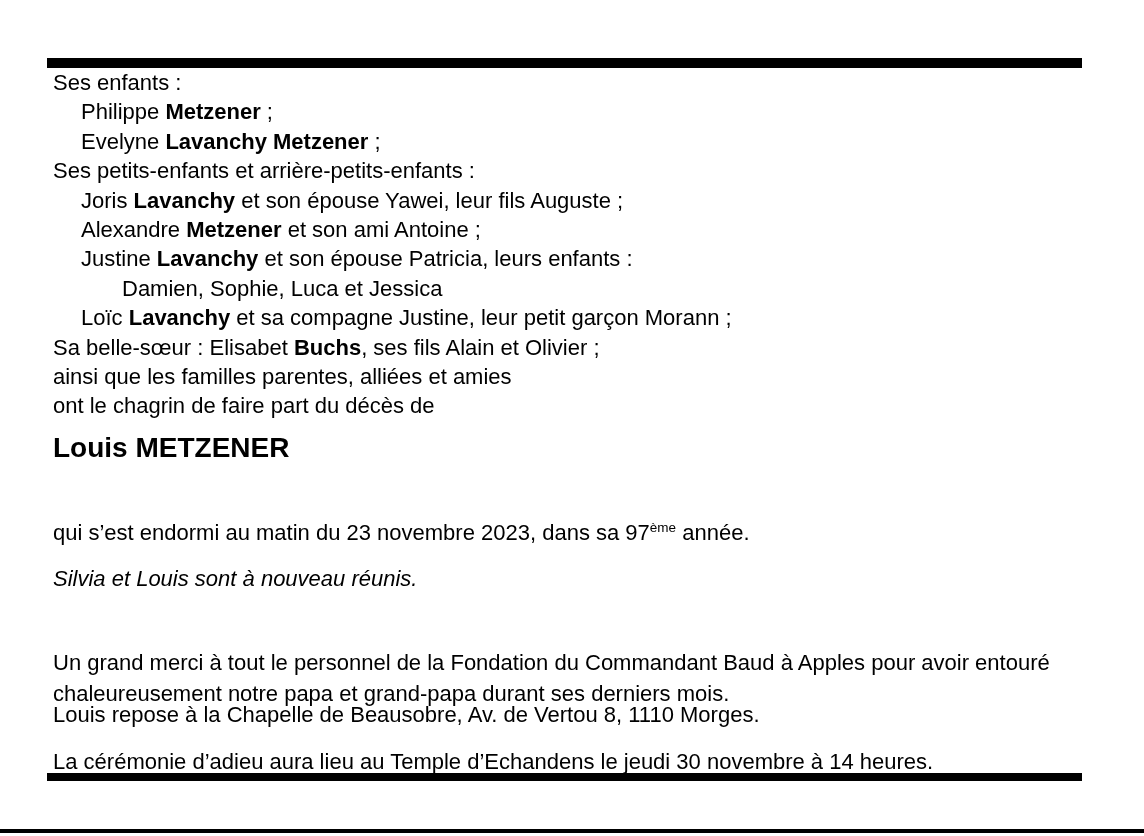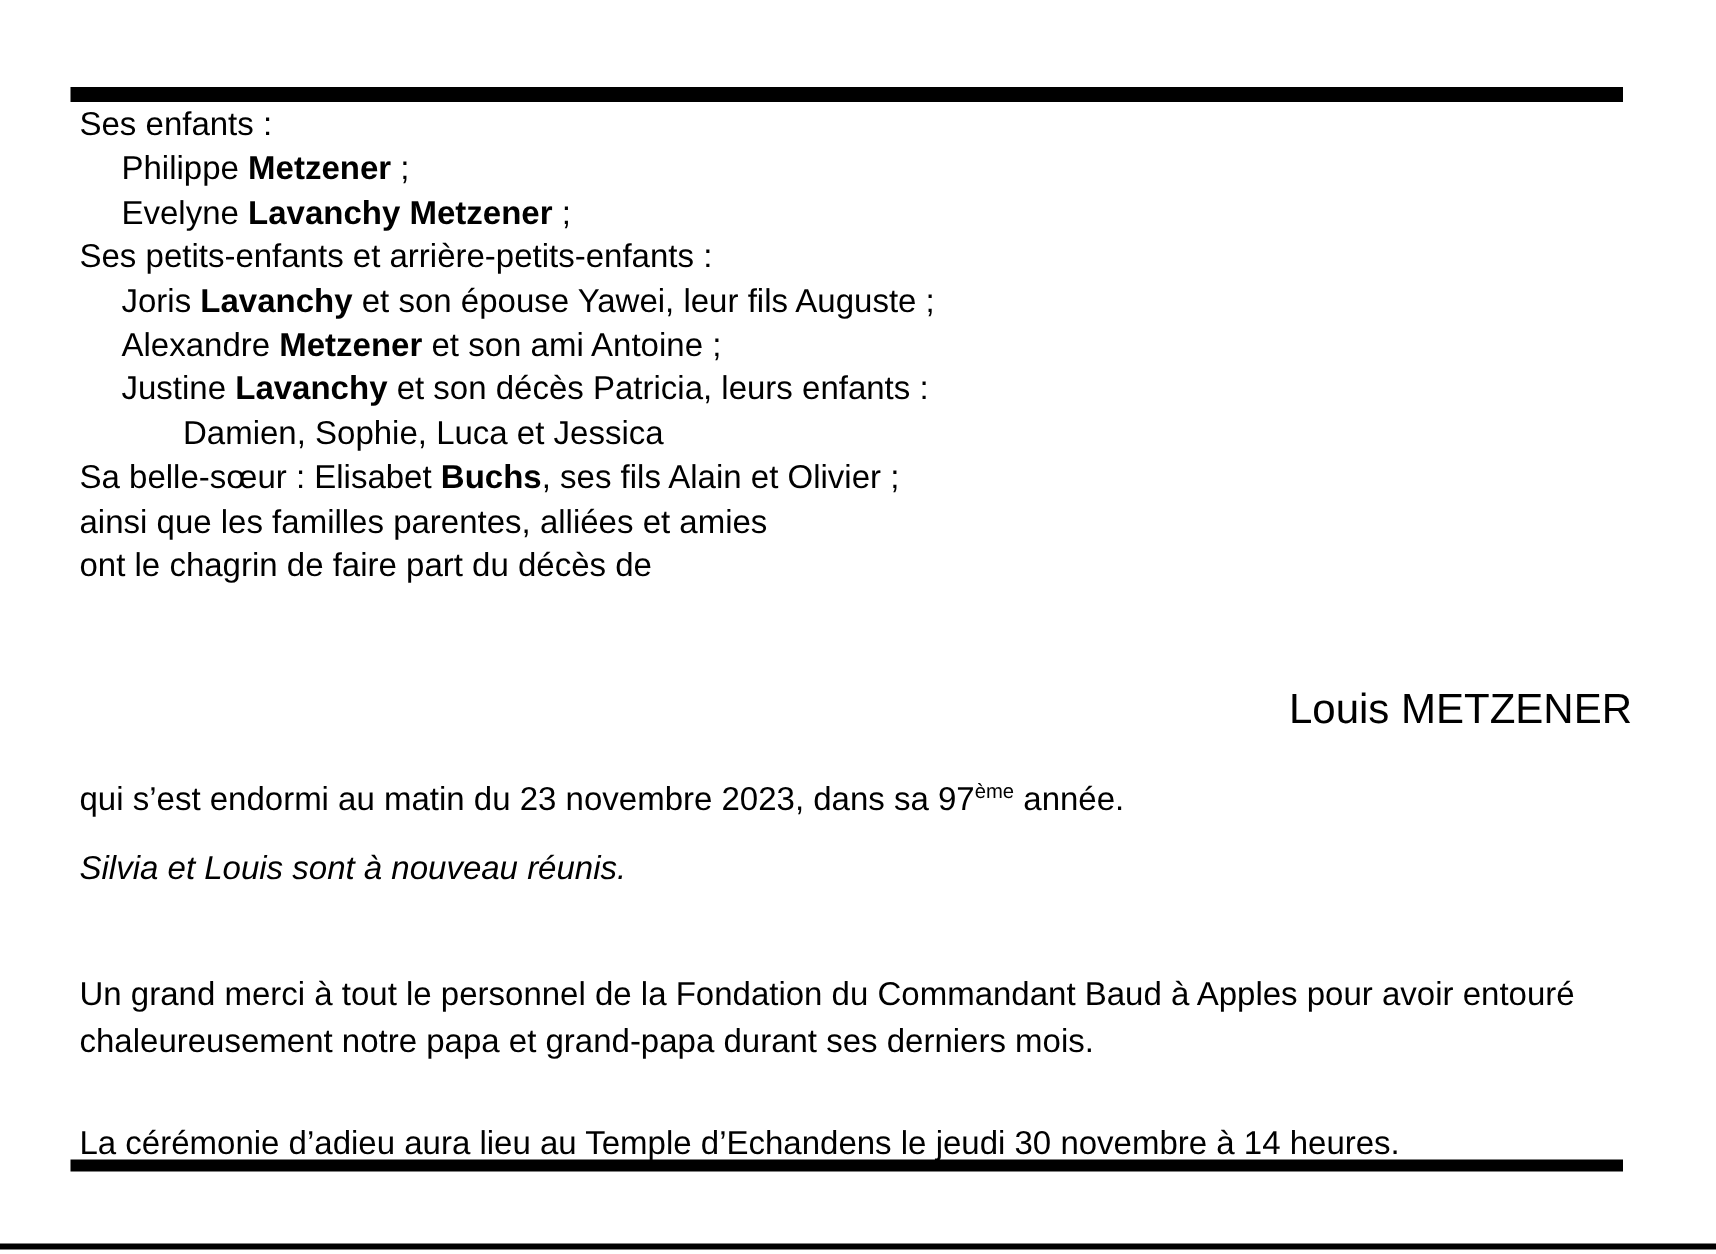--- a/index.html
+++ b/index.html
@@ -21,22 +21,22 @@
     position: absolute; left: 53px; top: 68px; width: 1035px;
     font-size: 22px; line-height: 29.4px; white-space: nowrap;
   }
   .fline { height: 29.4px; }
   .ind0 { padding-left: 0; }
   .ind1 { padding-left: 28px; }
   .ind2 { padding-left: 69px; }
   .b { font-weight: bold; }
 
   .deceased-name {
-    position: absolute; left: 53px; top: 456px; width: 1035px;
-    text-align: right; font-size: 28px; font-weight: normal; line-height: 34px;
+    position: absolute; left: 53px; top: 431px; width: 1035px;
+    text-align: left; font-size: 28px; font-weight: bold; line-height: 34px;
   }
 
   .death-line {
     position: absolute; left: 53px; top: 519px; width: 1035px;
     font-size: 22px; line-height: 28px; white-space: nowrap;
   }
   .death-line sup {
     font-size: 13.5px; line-height: 0;
     vertical-align: baseline; position: relative; top: -8px;
   }
@@ -68,36 +68,38 @@
 
   <div class="rule-bar rule-top"></div>
 
   <div class="family-list">
       <div class="fline ind0"><span>Ses enfants :</span></div>
       <div class="fline ind1"><span>Philippe </span><span class="b">Metzener</span><span> ;</span></div>
       <div class="fline ind1"><span>Evelyne </span><span class="b">Lavanchy Metzener</span><span> ;</span></div>
       <div class="fline ind0"><span>Ses petits-enfants et arrière-petits-enfants :</span></div>
       <div class="fline ind1"><span>Joris </span><span class="b">Lavanchy</span><span> et son épouse Yawei, leur fils Auguste ;</span></div>
       <div class="fline ind1"><span>Alexandre </span><span class="b">Metzener</span><span> et son ami Antoine ;</span></div>
-      <div class="fline ind1"><span>Justine </span><span class="b">Lavanchy</span><span> et son décès Patricia, leurs enfants :</span></div>
+      <div class="fline ind1"><span>Justine </span><span class="b">Lavanchy</span><span> et son épouse Patricia, leurs enfants :</span></div>
       <div class="fline ind2"><span>Damien, Sophie, Luca et Jessica</span></div>
+      <div class="fline ind1"><span>Loïc </span><span class="b">Lavanchy</span><span> et sa compagne Justine, leur petit garçon Morann ;</span></div>
       <div class="fline ind0"><span>Sa belle-sœur : Elisabet </span><span class="b">Buchs</span><span>, ses fils Alain et Olivier ;</span></div>
       <div class="fline ind0"><span>ainsi que les familles parentes, alliées et amies</span></div>
       <div class="fline ind0"><span>ont le chagrin de faire part du décès de</span></div>
     </div>
 
   <div class="deceased-name">Louis METZENER</div>
 
   <div class="death-line">
     <span>qui s’est endormi au matin du 23 novembre 2023, dans sa 97</span><sup>ème</sup><span> année.</span>
   </div>
 
   <div class="epitaph">Silvia et Louis sont à nouveau réunis.</div>
 
   <div class="thanks">Un grand merci à tout le personnel de la Fondation du Commandant Baud à Apples pour avoir entouré chaleureusement notre papa et grand-papa durant ses derniers mois.</div>
 
+  <div class="repose">Louis repose à la Chapelle de Beausobre, Av. de Vertou 8, 1110 Morges.</div>
 
   <div class="ceremony">La cérémonie d’adieu aura lieu au Temple d’Echandens le jeudi 30 novembre à 14 heures.</div>
 
   <div class="rule-bar rule-bottom"></div>
   <div class="rule-bar rule-edge"></div>
 
 </div>
 
 </body></html>

